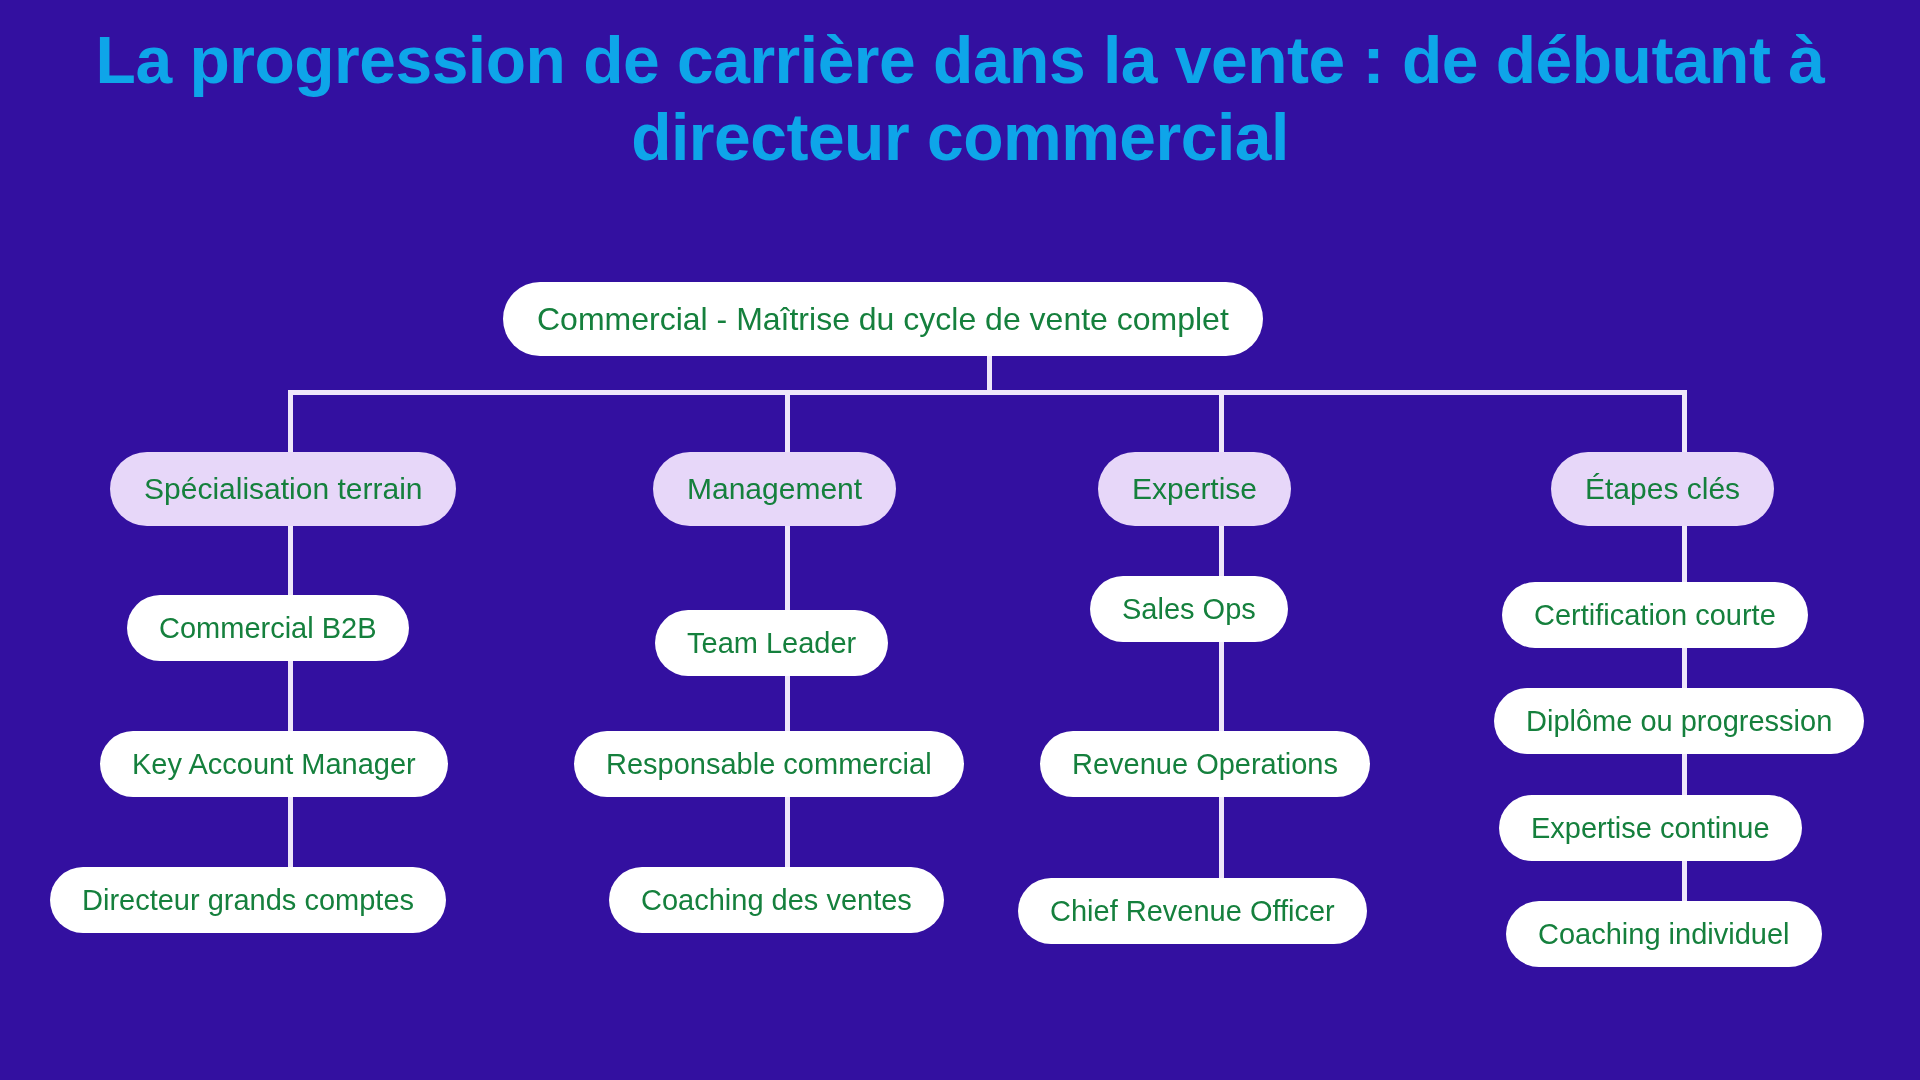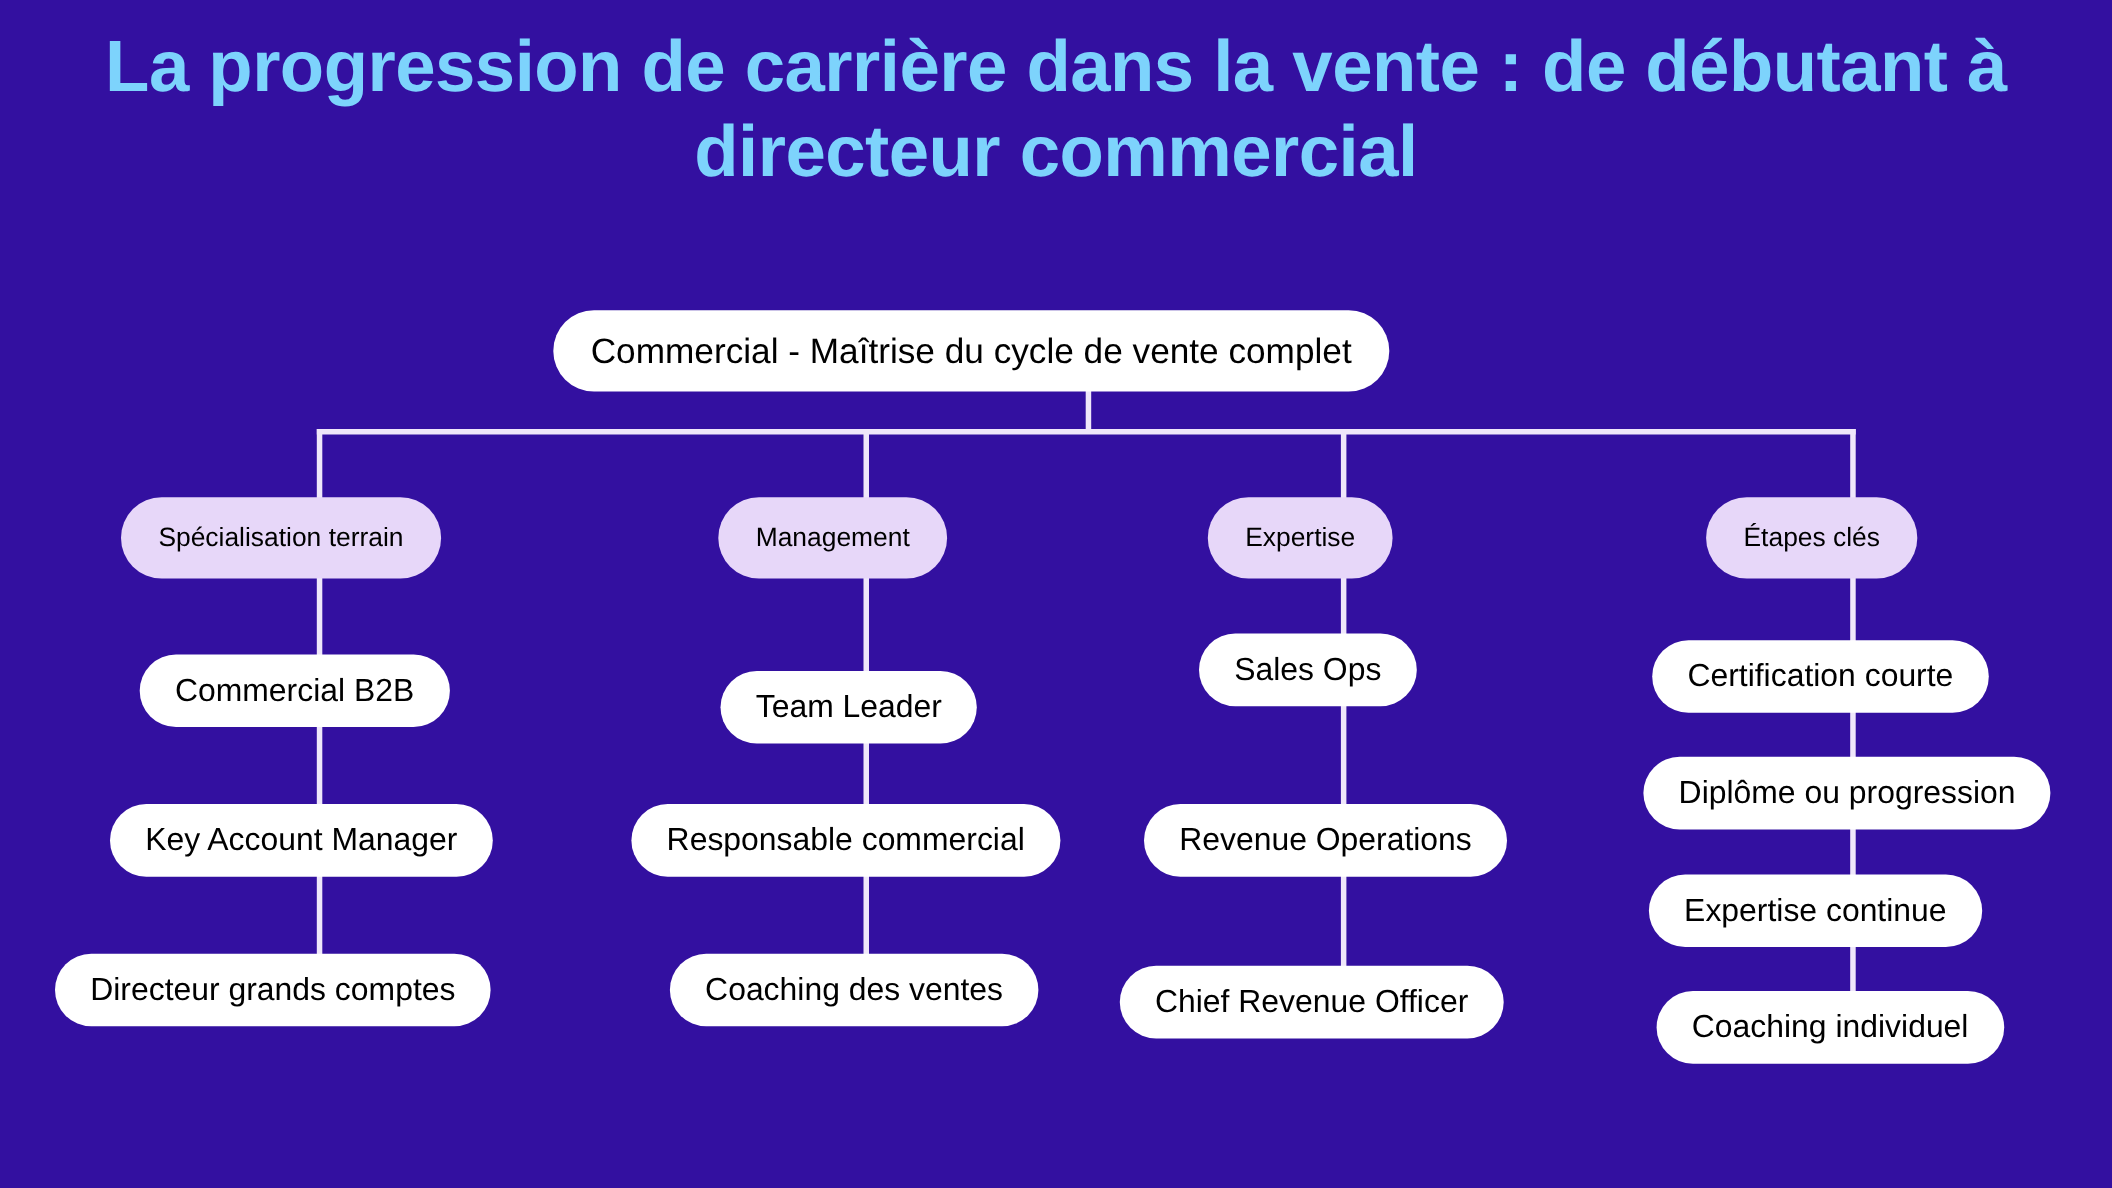--- a/index.html
+++ b/index.html
@@ -20,21 +20,21 @@
     background: #3310A0;
   }
 
   
   #title {
     position: absolute;
     left: 0;
     top: 22px;
     width: 1920px;
     text-align: center;
-    color: #7dd3fc;
+    color: #0ea5e9;
     font-size: 66px;
     font-weight: 700;
     line-height: 1.17;
     letter-spacing: -0.5px;
     padding: 0 40px;
     box-sizing: border-box;
   }
 
   
   .line {
@@ -45,34 +45,34 @@
   .line-h { height: 5px; }
 
   
   .node {
     position: absolute;
     display: flex;
     align-items: center;
     justify-content: center;
     box-sizing: border-box;
     border-radius: 999px;
-    color: #000000;
+    color: #15803d;
     white-space: nowrap;
     text-align: center;
   }
   .node-root {
     background: #ffffff;
     height: 74px;
     font-size: 32px;
     padding: 0 34px;
   }
   .node-cat {
     background: #E7D7F9;
     height: 74px;
-    font-size: 24px;
+    font-size: 30px;
     padding: 0 34px;
   }
   .node-leaf {
     background: #ffffff;
     height: 66px;
     font-size: 29px;
     padding: 0 32px;
   }
 </style>
 </head>

